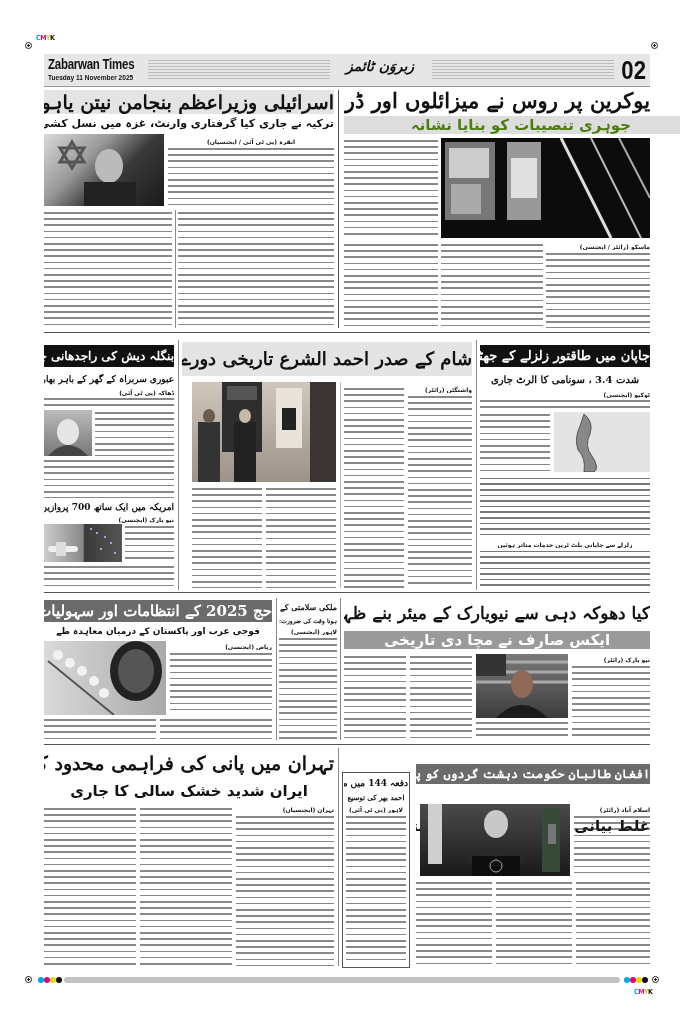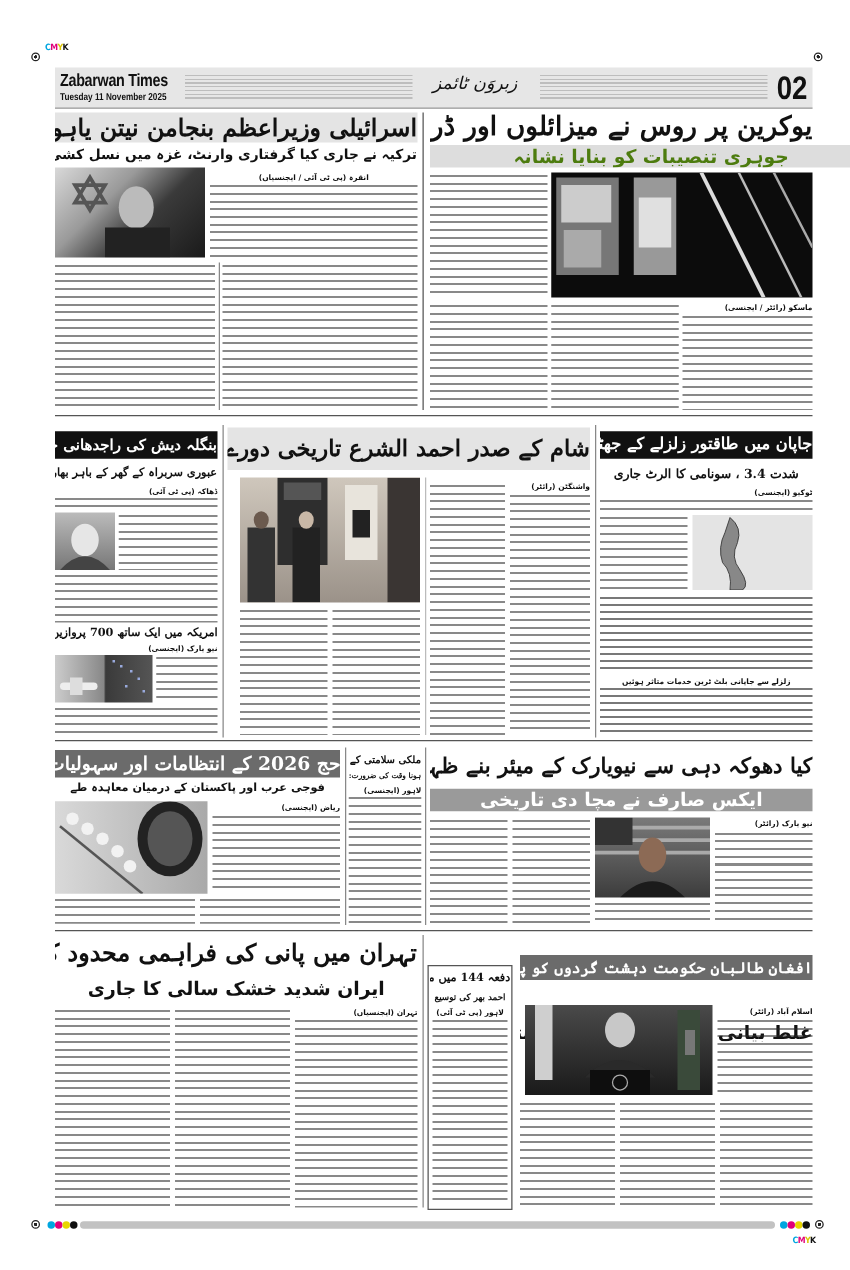--- a/index.html
+++ b/index.html
@@ -9,21 +9,21 @@
   .reg { width: 7px; height: 7px; border-radius: 50%; border: 1px solid #222; background: radial-gradient(circle, #222 35%, #fff 40%); }
   .cmyk { font-size: 7px; font-weight: bold; font-family: "DejaVu Sans Condensed", "DejaVu Sans", sans-serif; letter-spacing: -0.5px; }
   .cmyk .c { color: #00a6e0; } .cmyk .m { color: #e0007a; } .cmyk .y { color: #d9c400; } .cmyk .k { color: #111; }
 
   
   .masthead { left: 44px; top: 54px; width: 606px; height: 33px; background: #e6e6e6; border-bottom: 1px solid #999; }
   .mh-en { position: absolute; left: 4px; top: 2px; }
   .mh-en .t { font-family: "Liberation Sans", sans-serif; font-weight: bold; font-size: 14px; letter-spacing: -0.3px; transform: scaleX(0.82); transform-origin: left; display: block; white-space: nowrap; }
   .mh-en .d { font-family: "Liberation Sans", sans-serif; font-weight: bold; font-size: 8px; transform: scaleX(0.82); transform-origin: left; display: block; white-space: nowrap; margin-top: 1px; }
   .rules { position: absolute; top: 6px; height: 20px; background: repeating-linear-gradient(#bdbdbd 0 1px, transparent 1px 3px); }
-  .mh-ur { position: absolute; left: 296px; top: 4px; width: 80px; text-align: center; font-family: "DejaVu Serif", serif; font-size: 14px; font-style: italic; }
+  .mh-ur { position: absolute; left: 296px; top: 4px; width: 80px; text-align: center; font-family: "DejaVu Serif", serif; font-size: 14px; font-style: italic; font-weight: bold; }
   .mh-pg { position: absolute; right: 4px; top: 1px; font-family: "Liberation Sans", sans-serif; font-weight: bold; font-size: 26px; transform: scaleX(0.85); transform-origin: right; }
 
   
   .hl { direction: rtl; text-align: center; white-space: nowrap; overflow: hidden; font-family: "DejaVu Serif", serif; line-height: 1; }
   .hl.big { font-size: 19px; font-weight: bold; }
   .hl.mid { font-size: 15px; font-weight: bold; }
   .hl.sm { font-size: 11px; font-weight: bold; }
   .hl.inv { background: #111; color: #fff; }
   .hl.gray { background: #6b6b6b; color: #fff; }
   .hl.lgray { background: #e4e4e4; color: #111; }
@@ -167,21 +167,21 @@
   <svg width="96" height="60">
       <path d="M30 2 Q40 10 36 22 Q30 34 38 44 Q46 56 40 60 L30 60 Q32 46 24 38 Q20 26 26 14Z" fill="#888" stroke="#333" stroke-width="0.7"></path>
     </svg>
 </div>
 <div class="abs txt dense" style="left:480px;top:476px;width:170px;height:62px"></div>
 <div class="abs byline" style="left:480px;top:541px;width:170px;text-align:center">زلزلے سے جاپانی بلٹ ٹرین خدمات متاثر ہوئیں</div>
 <div class="abs txt dense" style="left:480px;top:549px;width:170px;height:39px"></div>
 
 <div class="abs hrule" style="left:44px;top:592px;width:606px;background:#555"></div>
 
-<div class="abs hl big gray" style="left:44px;top:600px;width:228px;height:22px;line-height:22px;font-size:15px">حج 2026 کے انتظامات اور سہولیات</div>
+<div class="abs hl big gray" style="left:44px;top:600px;width:228px;height:22px;line-height:22px;font-size:15px">حج 2025 کے انتظامات اور سہولیات</div>
 <div class="abs hl sm kashida" style="left:44px;top:625px;width:228px;height:13px;line-height:13px;font-size:9px;letter-spacing:1px">فوجی عرب اور پاکستان کے درمیان معاہدہ طے</div>
 <div class="abs photo" style="left:44px;top:641px;width:122px;height:74px;background:linear-gradient(90deg,#d9d9d9,#a9a9a9)">
   <svg width="122" height="74">
       <ellipse cx="92" cy="30" rx="26" ry="30" fill="#222"></ellipse>
       <ellipse cx="92" cy="30" rx="18" ry="22" fill="#555"></ellipse>
   <g fill="#f2f2f2">
         <circle cx="14" cy="14" r="5"></circle>
         <circle cx="26" cy="22" r="5"></circle>
         <circle cx="38" cy="30" r="5"></circle>
         <circle cx="50" cy="40" r="5"></circle>

